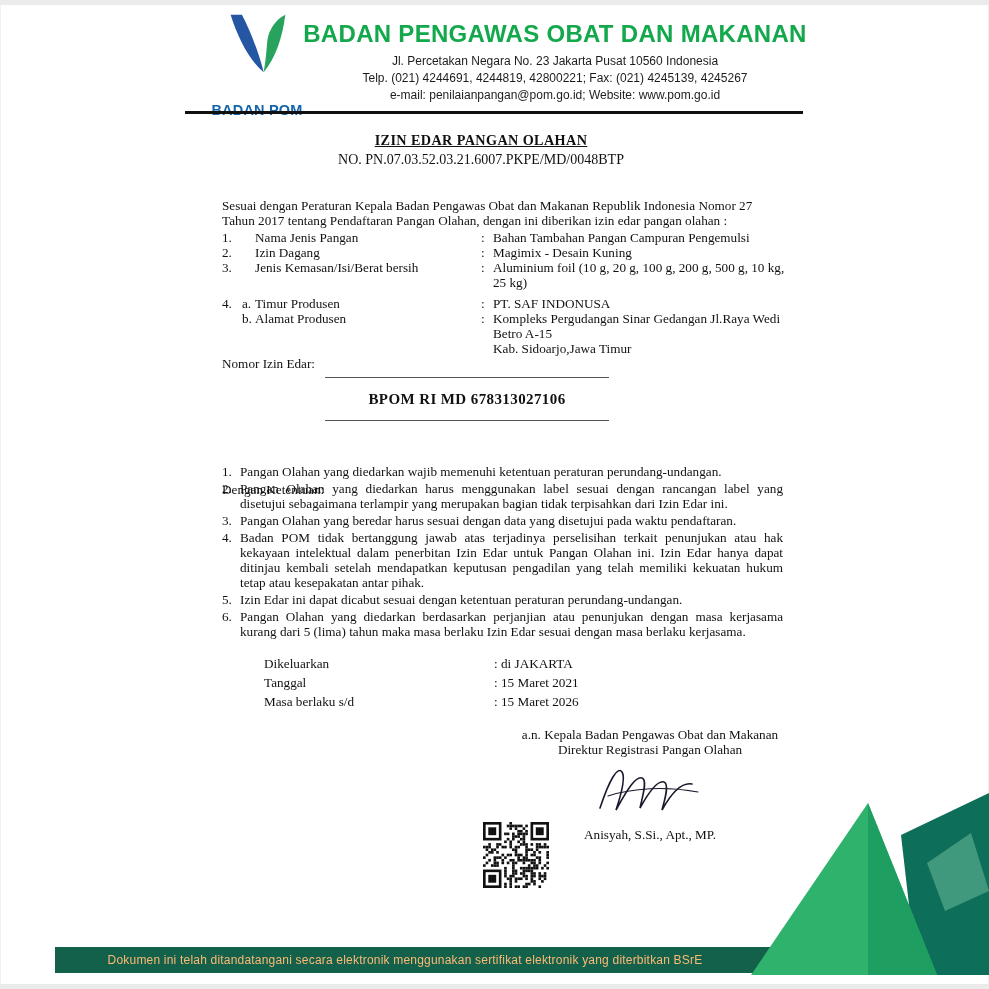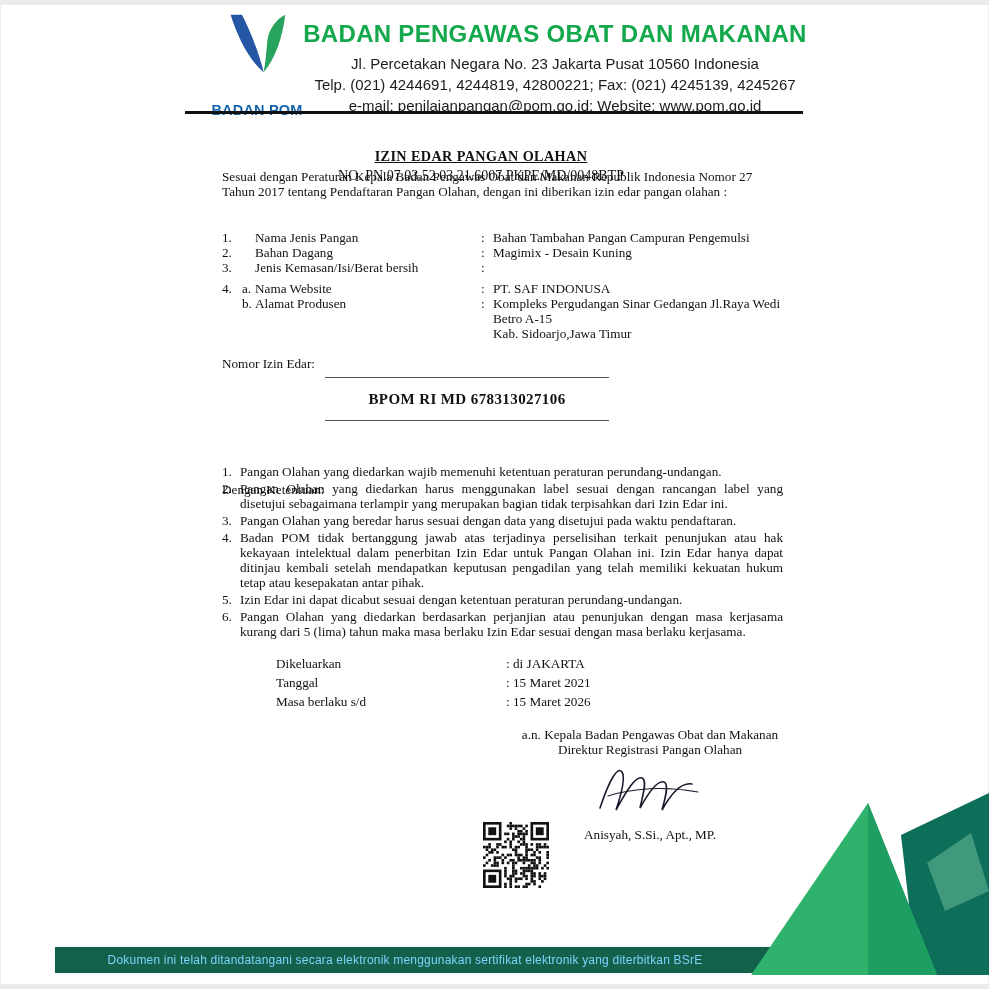--- a/index.html
+++ b/index.html
@@ -7,56 +7,56 @@
         font-family:"Liberation Sans",sans-serif;box-shadow:inset 0 0 0 1px #f0f0f0;}
   .edge{position:absolute;left:0;width:989px;background:#ebebeb;}
   .edge-top{top:0;height:5px;}
   .edge-bottom{top:984px;height:5px;}
 
   
   .logo{position:absolute;left:205px;top:10px;width:104px;text-align:center;}
   .logo-name{margin-top:18px;color:#1565ad;font-weight:bold;font-size:14.5px;letter-spacing:.2px;}
   .letterhead{position:absolute;left:300px;top:20px;width:510px;text-align:center;}
   .org-name{font-size:24px;font-weight:bold;color:#13a84b;letter-spacing:.3px;}
-  .addr{font-size:15px;color:#1c1c1c;line-height:1.32;margin-top:1px;}
+  .addr{font-size:12px;color:#1c1c1c;line-height:1.32;margin-top:1px;}
   .addr-first{margin-top:6px;}
   .head-rule{position:absolute;left:185px;top:111px;width:618px;height:3px;background:#101010;}
 
   
   .serif{font-family:"Liberation Serif",serif;font-size:13.2px;color:#111;line-height:15px;}
   .doc-head{position:absolute;left:172px;top:133px;width:618px;text-align:center;}
-  .doc-title{font-size:14.2px;font-weight:bold;text-decoration:underline;letter-spacing:.4px;margin-top:16px;}
+  .doc-title{font-size:14.2px;font-weight:bold;text-decoration:underline;letter-spacing:.4px;}
   .doc-no{font-size:14px;margin-top:4px;}
-  .intro{position:absolute;left:222px;top:169px;width:557px;}
+  .intro{position:absolute;left:222px;top:198px;width:557px;}
   .items{position:absolute;left:222px;top:230px;width:571px;}
   .item-row{display:grid;grid-template-columns:33px 226px 12px 300px;}
   .item-row.sub{grid-template-columns:20px 13px 226px 12px 300px;}
   .item-row.gap{margin-top:6px;}
   .nie-label{position:absolute;left:222px;top:356px;}
   .license{position:absolute;left:325px;top:377px;width:284px;text-align:center;}
   .license-divider{border-top:1px solid #555;height:0;}
   .license-number{font-size:15px;font-weight:bold;letter-spacing:.4px;padding:14px 0 13px;}
   .cond-head{position:absolute;left:222px;top:447px;margin-top:35px;}
   .conditions{position:absolute;left:222px;top:464px;width:561px;}
   .cond-row{display:grid;grid-template-columns:18px 1fr;margin-bottom:2px;}
   .cond-text{text-align:justify;}
-  .issue{position:absolute;left:276px;top:656px;width:420px;}
+  .issue{position:absolute;left:264px;top:656px;width:420px;}
   .issue-row{display:grid;grid-template-columns:230px 1fr;margin-bottom:4px;}
 
   
   .signature{position:absolute;left:495px;top:727px;width:310px;text-align:center;}
   .sig-svg{margin-top:3px;}
   .sig-name{margin-top:8px;}
 
   
   .qr{position:absolute;left:483px;top:822px;width:66px;height:66px;}
 
   
   .footer-bar{position:absolute;left:55px;right:0;top:947px;height:26px;background:#13604b;z-index:1;}
-  .footer-text{position:absolute;left:5px;top:0;width:690px;text-align:center;color:#7dd3fc;
+  .footer-text{position:absolute;left:5px;top:0;width:690px;text-align:center;color:#fdba74;
                font-size:12px;line-height:26px;letter-spacing:.2px;z-index:2;}
   .decor{position:absolute;right:0;bottom:14px;width:240px;height:186px;z-index:3;}
 </style>
 </head>
 <body>
 
 <div class="page">
   <div class="edge edge-top"></div>
 
   <div class="logo">
@@ -83,33 +83,34 @@
 
   <div class="items serif">
     <div class="item-row">
       <span>1.</span>
       <span>Nama Jenis Pangan</span>
       <span>:</span>
       <span>Bahan Tambahan Pangan Campuran Pengemulsi</span>
     </div>
     <div class="item-row">
       <span>2.</span>
-      <span>Bahan Dagang</span>
+      <span>Izin Dagang</span>
       <span>:</span>
       <span>Magimix - Desain Kuning</span>
     </div>
     <div class="item-row">
       <span>3.</span>
       <span>Jenis Kemasan/Isi/Berat bersih</span>
       <span>:</span>
+      <span>Aluminium foil (10 g, 20 g, 100 g, 200 g, 500 g, 10 kg, 25 kg)</span>
     </div>
     <div class="item-row sub gap">
       <span>4.</span>
       <span>a.</span>
-      <span>Nama Website</span>
+      <span>Timur Produsen</span>
       <span>:</span>
       <span>PT. SAF INDONUSA</span>
     </div>
     <div class="item-row sub">
       <span></span>
       <span>b.</span>
       <span>Alamat Produsen</span>
       <span>:</span>
       <span>
         <span style="display:block">Kompleks Pergudangan Sinar Gedangan Jl.Raya Wedi Betro A-15</span>

